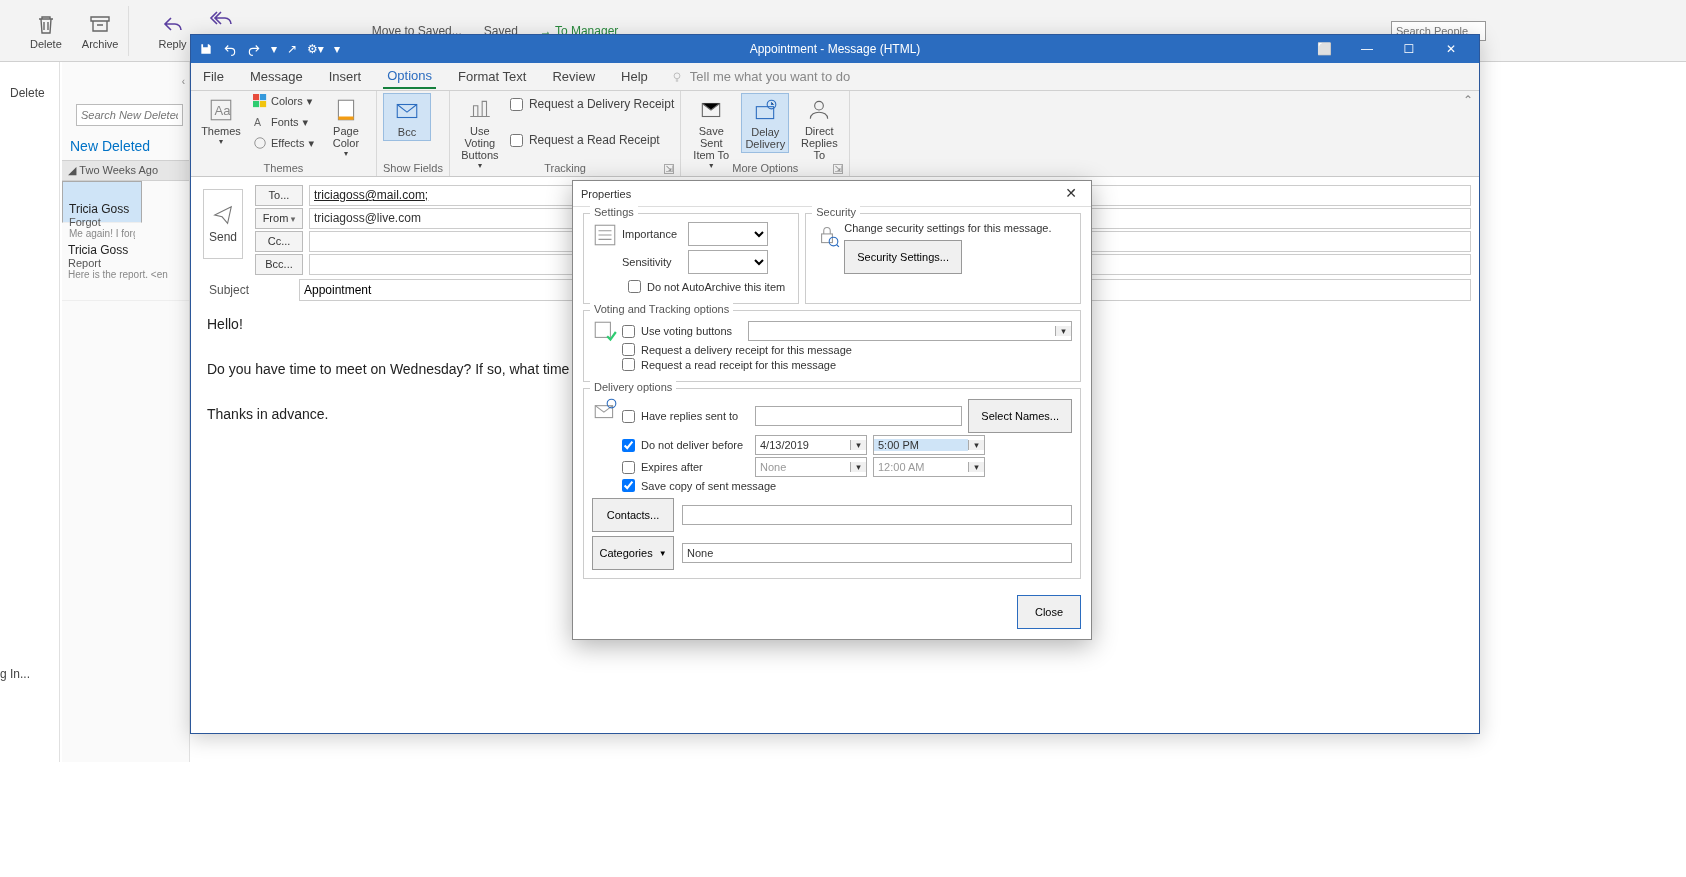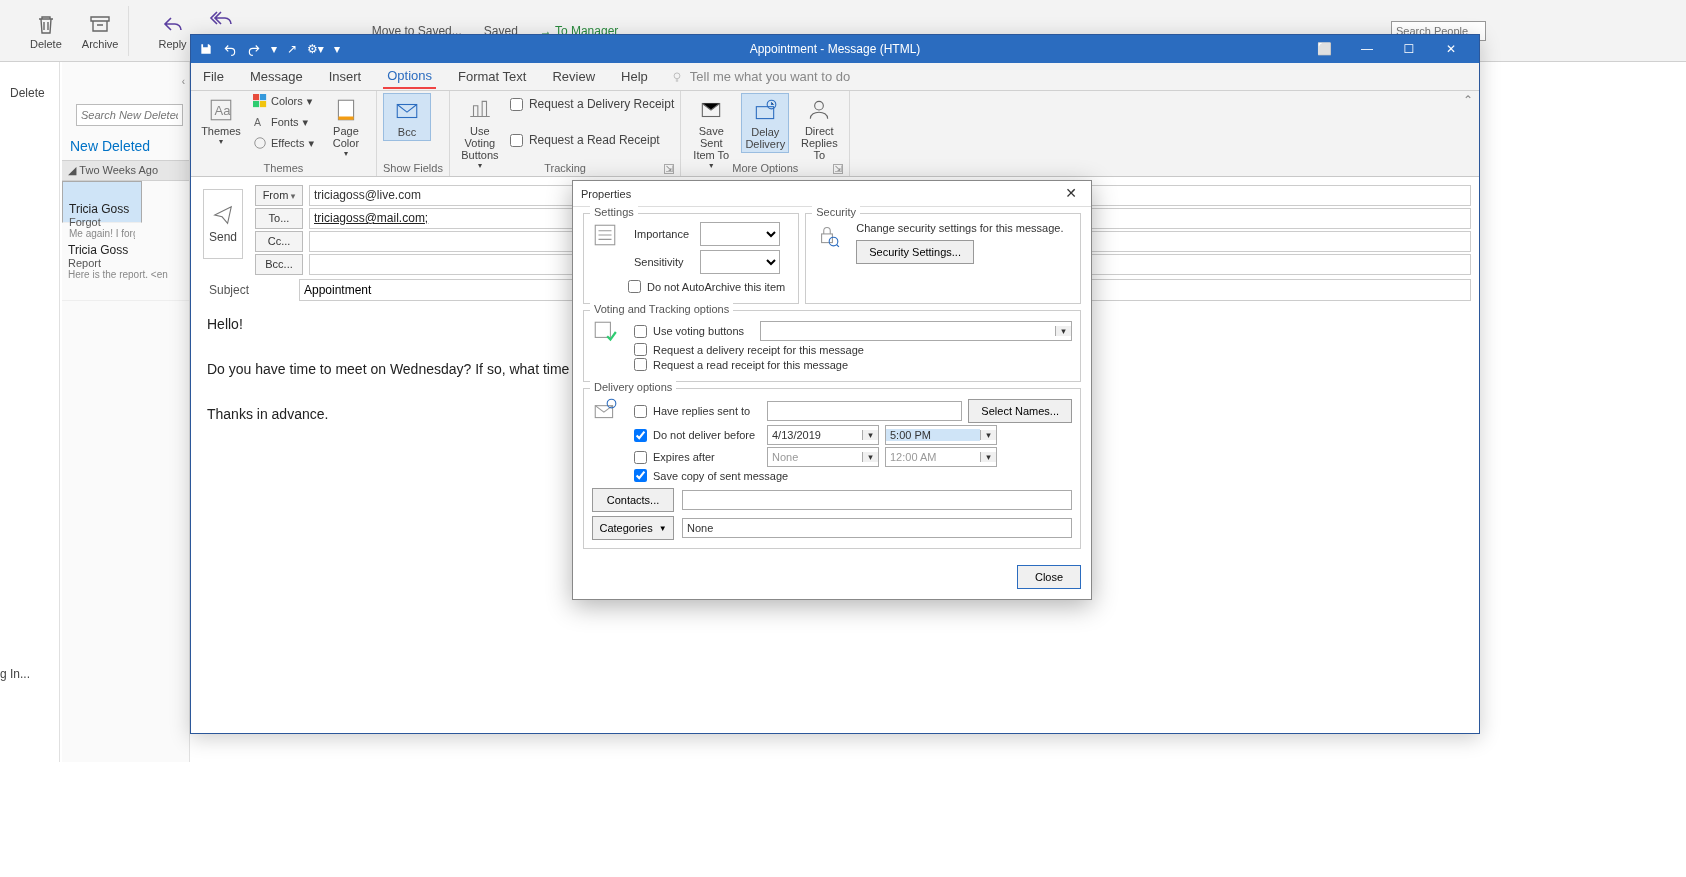--- a/index.html
+++ b/index.html
@@ -34,21 +34,21 @@
 .compose-win { position: absolute; left: 190px; top: 34px; width: 1290px; height: 700px; background: #fff; border: 1px solid #2b579a; box-shadow: 0 4px 20px rgba(0,0,0,0.2); }
 .titlebar { height: 28px; background: #2b6cbf; color: #fff; display: flex; align-items: center; padding: 0 8px; font-size: 12px; }
 .titlebar .qat { display: flex; gap: 10px; align-items: center; }
 .titlebar .qat svg { width: 14px; height: 14px; fill: #fff; }
 .titlebar .title { position: absolute; left: 50%; transform: translateX(-50%); }
 .titlebar .winbtns { margin-left: auto; display: flex; gap: 2px; }
 .titlebar .winbtns div { width: 40px; height: 22px; display: flex; align-items: center; justify-content: center; color: #fff; }
 
 .ribbon-tabs { height: 28px; display: flex; align-items: center; padding: 0 8px; background: #f3f3f3; border-bottom: 1px solid #d0d0d0; gap: 18px; font-size: 13px; }
 .ribbon-tabs .tab { padding: 4px 4px; color: #444; cursor: default; }
-.ribbon-tabs .tab.active { color: #2b6cbf; border-bottom: 2px solid #ef4444; }
+.ribbon-tabs .tab.active { color: #2b6cbf; border-bottom: 2px solid #15803d; }
 .ribbon-tabs .tellme { color: #888; display: flex; align-items: center; gap: 6px; }
 .ribbon-tabs .bulb { width: 14px; height: 14px; }
 
 .ribbon-body { height: 86px; background: #f3f3f3; border-bottom: 1px solid #c8c8c8; display: flex; }
 .ribbon-group { border-right: 1px solid #d8d8d8; display: flex; flex-direction: column; justify-content: space-between; padding: 2px 6px 0 6px; }
 .ribbon-group .items { display: flex; align-items: flex-start; gap: 6px; height: 68px; }
 .ribbon-group .glabel { text-align: center; font-size: 11px; color: #666; padding-bottom: 2px; position: relative; }
 .ribbon-group .glabel .dlg { position: absolute; right: 0; bottom: 2px; font-size: 9px; color: #888; border: 1px solid #aaa; width: 10px; height: 10px; line-height: 8px; }
 .rbtn-big { display: flex; flex-direction: column; align-items: center; width: 48px; font-size: 11px; color: #444; padding: 2px; }
 .rbtn-big.active { background: #d0e3f5; border: 1px solid #9abde0; }
@@ -77,30 +77,30 @@
 
 .collapse-ribbon { position: absolute; top: 58px; right: 6px; font-size: 12px; color: #888; }
 
 
 .dialog { position: absolute; left: 572px; top: 180px; width: 520px; background: #fff; border: 1px solid #888; box-shadow: 0 6px 24px rgba(0,0,0,0.3); font-size: 11px; }
 .dialog .dlg-title { height: 26px; display: flex; align-items: center; padding: 0 8px; border-bottom: 1px solid #ddd; background: #fff; }
 .dialog .dlg-title .x { margin-left: auto; width: 24px; height: 20px; text-align: center; line-height: 18px; font-size: 14px; }
 .dialog .dlg-body { padding: 6px 10px 10px 10px; }
 .fieldset { border: 1px solid #ccc; margin-bottom: 6px; padding: 8px 8px 8px 8px; position: relative; }
 .fieldset .legend { position: absolute; top: -8px; left: 6px; background: #fff; padding: 0 4px; color: #555; }
-.fs-row { display: flex; align-items: flex-start; gap: 16px; }
+.fs-row { display: flex; align-items: flex-start; gap: 4px; }
 .fs-icon { width: 26px; height: 26px; flex-shrink: 0; }
 .fs-content { flex: 1; }
 .lblval { display: flex; align-items: center; gap: 6px; margin-bottom: 4px; }
 .lblval label { width: 60px; }
 .lblval select, .sel { height: 20px; border: 1px solid #aaa; font-size: 11px; padding: 11px 2px; background: #fff; width: 80px; }
 .chk-line { display: flex; align-items: center; gap: 6px; margin: 2px 0 2px 36px; }
 .chk-line.noindent { margin-left: 0; }
 .chk-line input[type=text] { flex: 1; height: 20px; border: 1px solid #aaa; }
-.btn { border: 1px solid #999; background: #f0f0f0; height: 24px; padding: 0 12px; font-size: 11px; }
+.btn { border: 1px solid #999; background: #f0f0f0; height: 34px; padding: 0 12px; font-size: 11px; }
 .btn.primary { border: 1px solid #2b6cbf; }
 .date-combo { display: inline-flex; border: 1px solid #aaa; height: 20px; width: 112px; align-items: center; }
 .date-combo span { flex: 1; padding: 0 4px; }
 .date-combo .ar { width: 16px; text-align: center; border-left: 1px solid #aaa; background: #f0f0f0; font-size: 9px; }
 .date-combo.disabled span { color: #999; }
 .date-combo.hl span { background: #cfe4f7; }
 .dlg-footer { display: flex; justify-content: flex-end; padding: 0 10px 10px 10px; }
 
 svg { display: block; }
 </style>
@@ -326,26 +326,26 @@
   <div class="msg-area">
     <div class="msg-header">
       <div class="send-btn">
         <svg viewBox="0 0 24 24">
             <path fill="none" stroke="#777" stroke-width="1.2" d="M3 12L21 3l-4 18-6-7z"></path>
           </svg>
         <span>Send</span>
       </div>
       <div class="fields">
         <div class="field-row">
+          <div class="lab">To...</div>
+          <div class="val"><span class="ul">triciagoss@mail.com;</span></div>
+        </div>
+        <div class="field-row">
           <div class="lab drop">From</div>
           <div class="val">triciagoss@live.com</div>
-        </div>
-        <div class="field-row">
-          <div class="lab">To...</div>
-          <div class="val"><span class="ul">triciagoss@mail.com;</span></div>
         </div>
         <div class="field-row">
           <div class="lab">Cc...</div>
           <div class="val"></div>
         </div>
         <div class="field-row">
           <div class="lab">Bcc...</div>
           <div class="val"></div>
         </div>
       </div>

